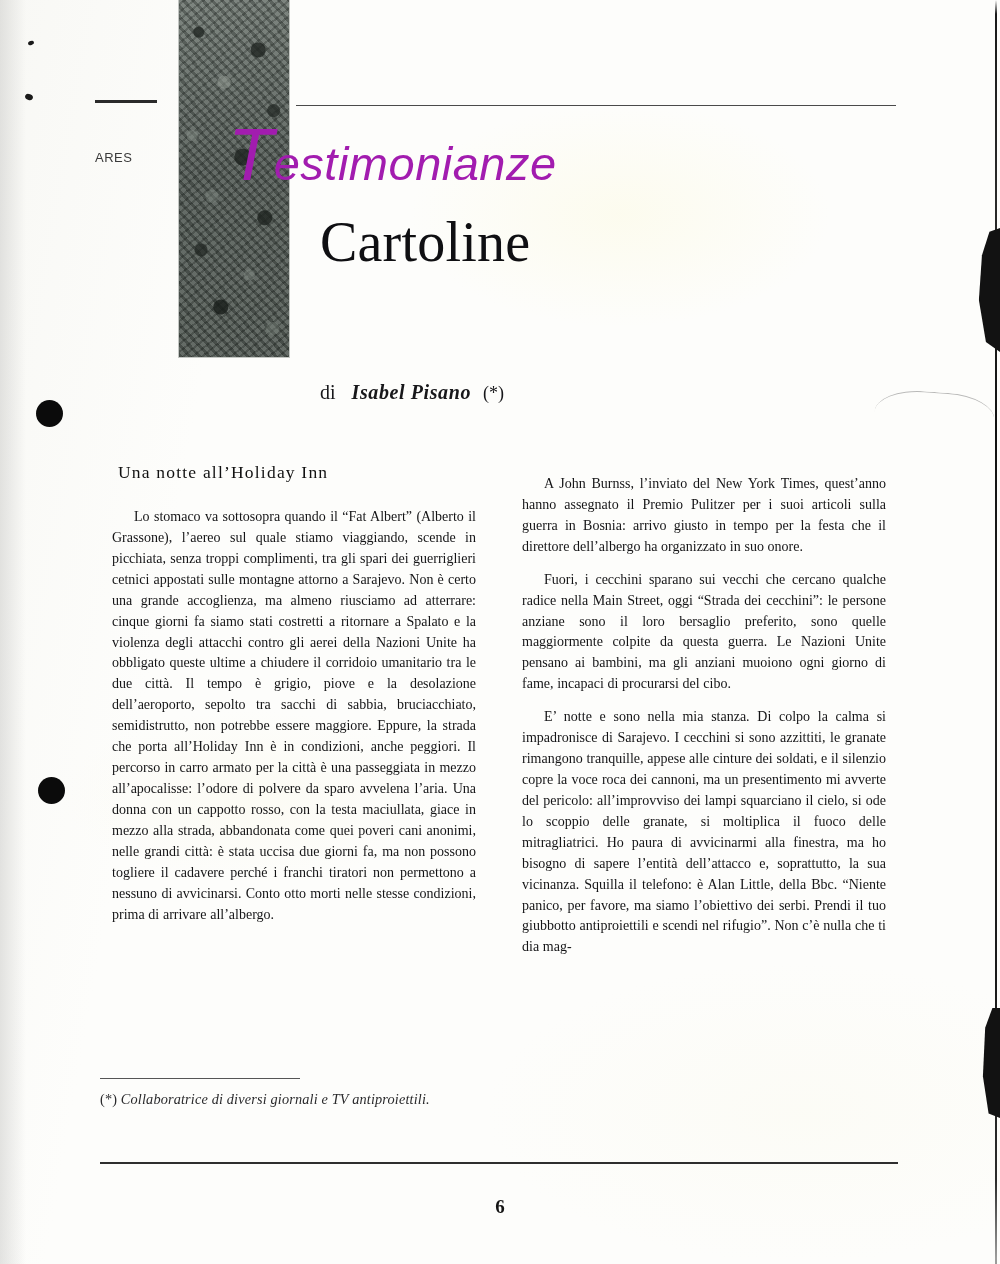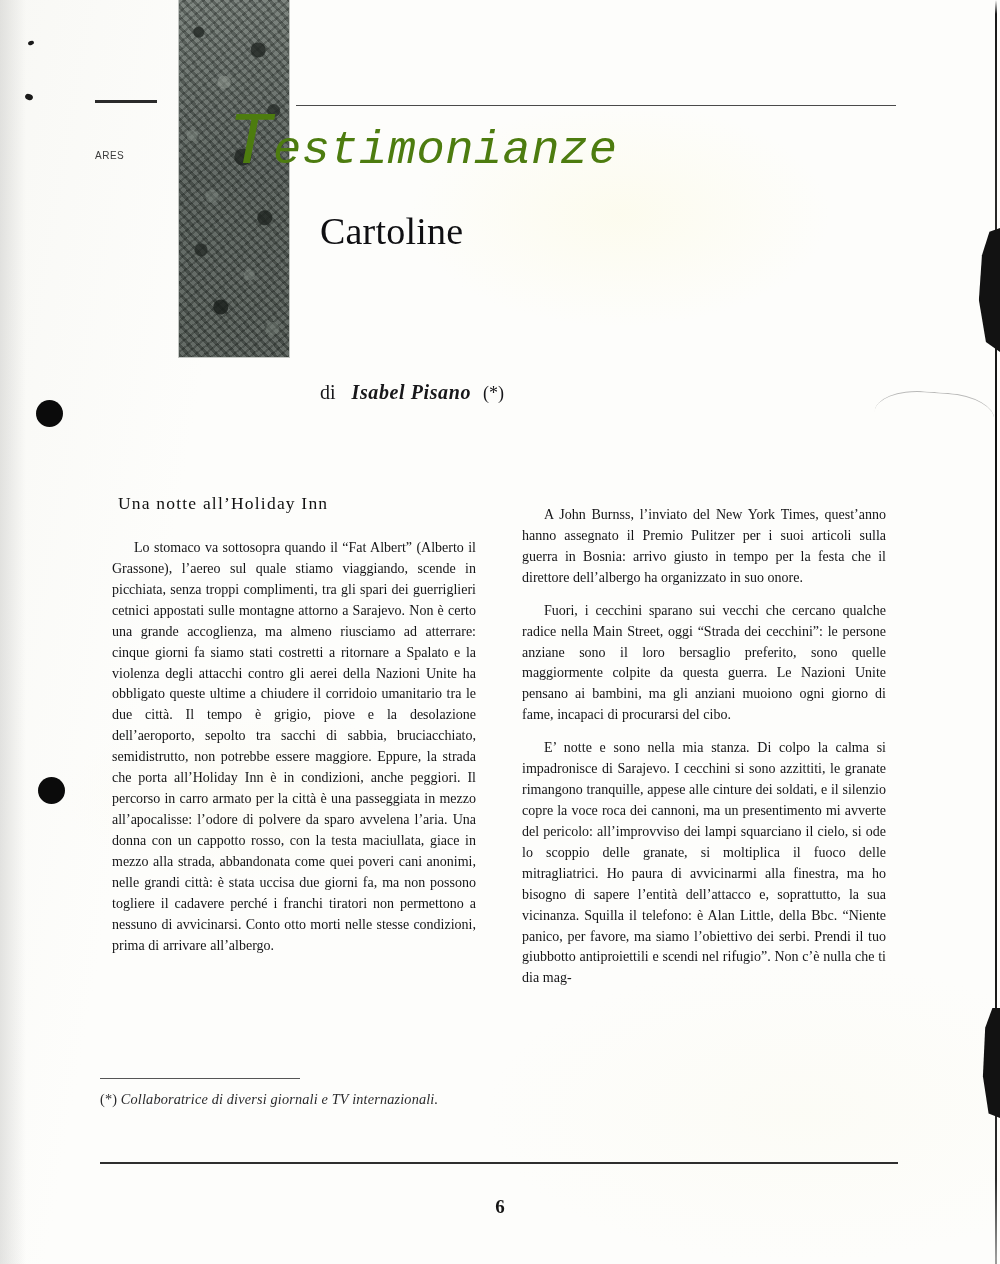--- a/index.html
+++ b/index.html
@@ -118,21 +118,21 @@
     z-index: 6;
   }
   .masthead-rule {
     width: 62px;
     height: 3px;
     background: #2a2a2a;
     margin-bottom: 4px;
   }
   .masthead-label {
     font-family: "Liberation Sans", "DejaVu Sans", sans-serif;
-    font-size: 10px;
+    font-size: 13px;
     letter-spacing: 0.5px;
     color: #3a3a3a;
     line-height: 1;
     margin-top: 48px;
   }
 
   
   .top-rule {
     position: absolute;
     left: 296px;
@@ -174,39 +174,39 @@
     content: "";
     position: absolute;
     inset: 0;
     background: linear-gradient(180deg, rgba(255,255,255,0.05), rgba(0,0,0,0.12));
   }
 
   
   .kicker {
     position: absolute;
     left: 228px;
-    top: 124px;
-    font-family: Liberation Mono, monospace;
+    top: 136px;
+    font-family: Liberation Sans, sans-serif;
     font-style: italic;
     font-size: 47px;
     letter-spacing: 0.5px;
-    color: #4d7c0f;
+    color: #a21caf;
     z-index: 5;
     white-space: nowrap;
   }
   .kicker .cap {
     font-size: 74px;
     line-height: 0;
   }
   .headline {
     position: absolute;
     left: 320px;
     top: 208px;
     font-family: "Liberation Serif", "DejaVu Serif", serif;
-    font-size: 38px;
+    font-size: 56px;
     line-height: 1.22;
     color: #0f0f12;
     z-index: 5;
     letter-spacing: 0.2px;
   }
   .byline {
     position: absolute;
     left: 320px;
     top: 381px;
     font-size: 20px;
@@ -219,21 +219,21 @@
     font-weight: bold;
     letter-spacing: 0.6px;
     margin-top: 32px;
   }
   .byline .fn { margin-left: 12px; font-size: 18px; }
 
   
   .columns {
     position: absolute;
     left: 100px;
-    top: 493px;
+    top: 462px;
     width: 798px;
     z-index: 5;
     display: flex;
     gap: 22px;
   }
   .col {
     width: 388px;
   }
   .section-head {
     font-size: 17.5px;
@@ -344,19 +344,19 @@
     </div>
     <div class="col col-right">
       <p class="body">A John Burnss, l’inviato del New York Times, quest’anno hanno assegnato il Premio Pulitzer per i suoi articoli sulla guerra in Bosnia: arrivo giusto in tempo per la festa che il direttore dell’albergo ha organizzato in suo onore.</p>
       <p class="body">Fuori, i cecchini sparano sui vecchi che cercano qualche radice nella Main Street, oggi “Strada dei cecchini”: le persone anziane sono il loro bersaglio preferito, sono quelle maggiormente colpite da questa guerra. Le Nazioni Unite pensano ai bambini, ma gli anziani muoiono ogni giorno di fame, incapaci di procurarsi del cibo.</p>
       <p class="body">E’ notte e sono nella mia stanza. Di colpo la calma si impadronisce di Sarajevo. I cecchini si sono azzittiti, le granate rimangono tranquille, appese alle cinture dei soldati, e il silenzio copre la voce roca dei cannoni, ma un presentimento mi avverte del pericolo: all’improvviso dei lampi squarciano il cielo, si ode lo scoppio delle granate, si moltiplica il fuoco delle mitragliatrici. Ho paura di avvicinarmi alla finestra, ma ho bisogno di sapere l’entità dell’attacco e, soprattutto, la sua vicinanza. Squilla il telefono: è Alan Little, della Bbc. “Niente panico, per favore, ma siamo l’obiettivo dei serbi. Prendi il tuo giubbotto antiproiettili e scendi nel rifugio”. Non c’è nulla che ti dia mag-</p>
     </div>
   </div>
 
   <div class="footnote">
     <div class="footnote-rule"></div>
-    <div class="footnote-text"><span class="marker">(*)</span> <span>Collaboratrice di diversi giornali e TV internazionali.</span></div>
+    <div class="footnote-text"><span class="marker">(*)</span> <span>Collaboratrice di diversi giornali e TV antiproiettili.</span></div>
   </div>
 
   <div class="bottom-rule"></div>
   <div class="folio">6</div>
 
 </div>
 
 </body></html>

